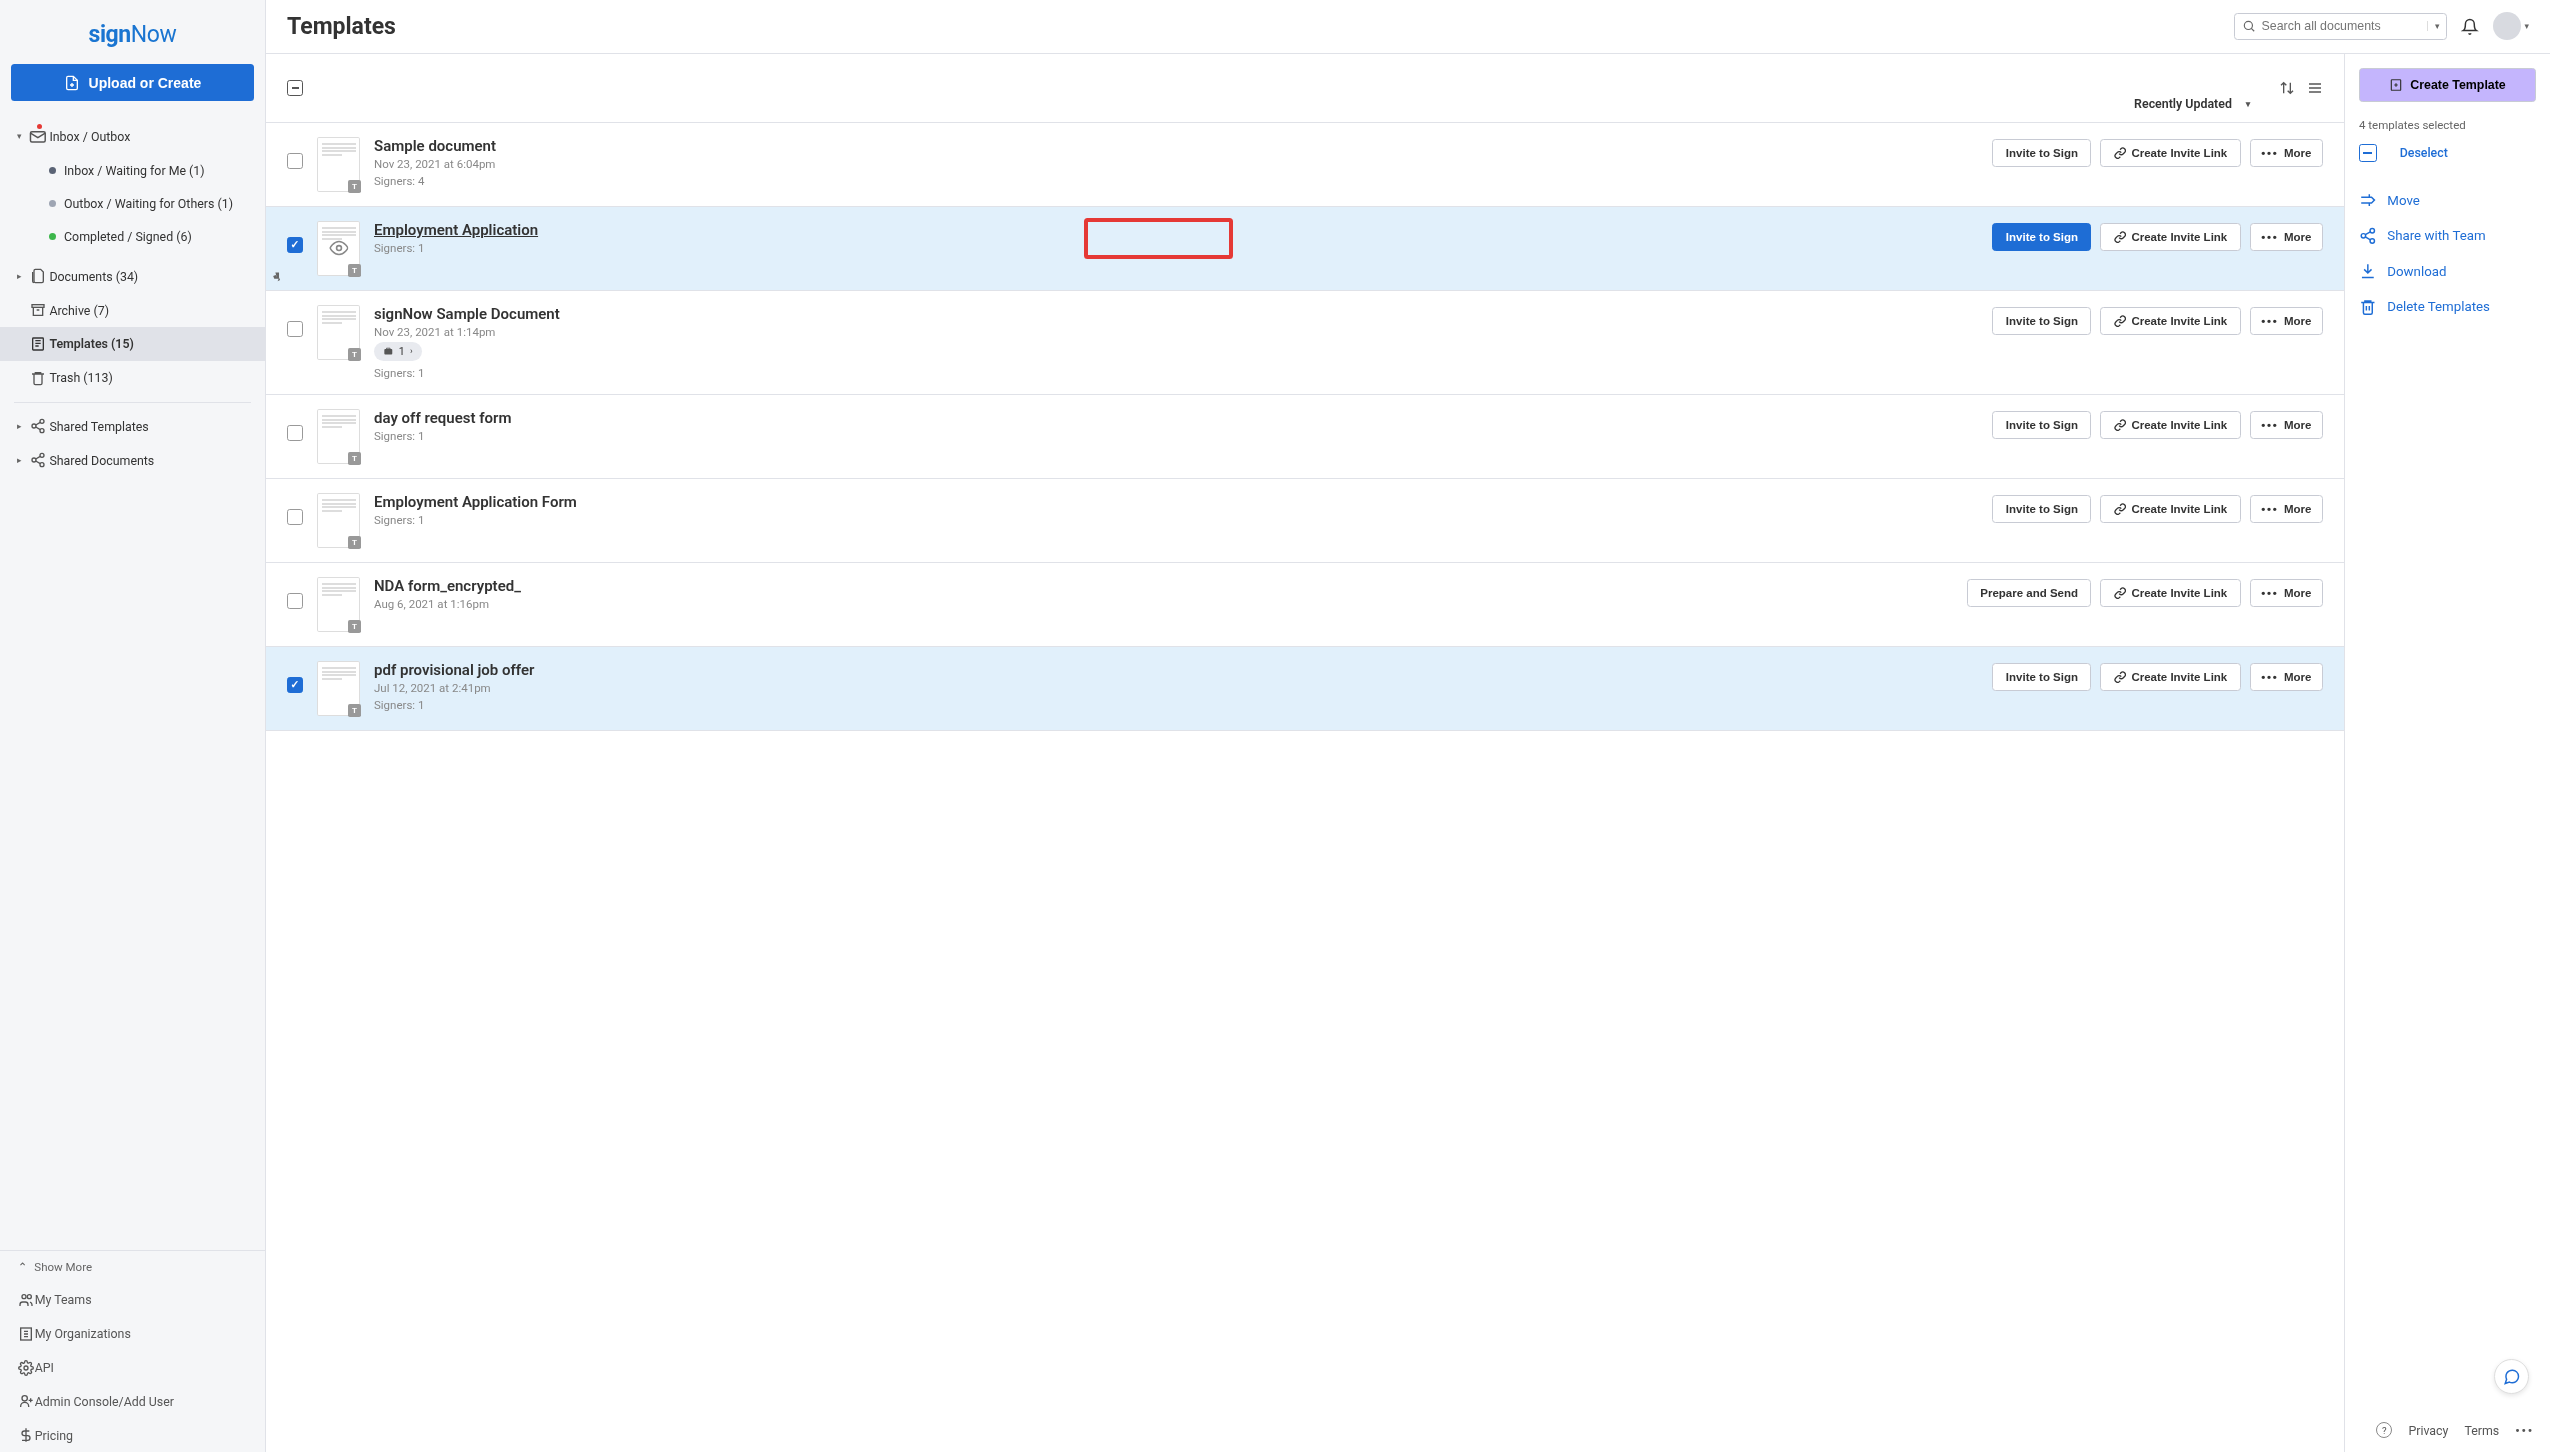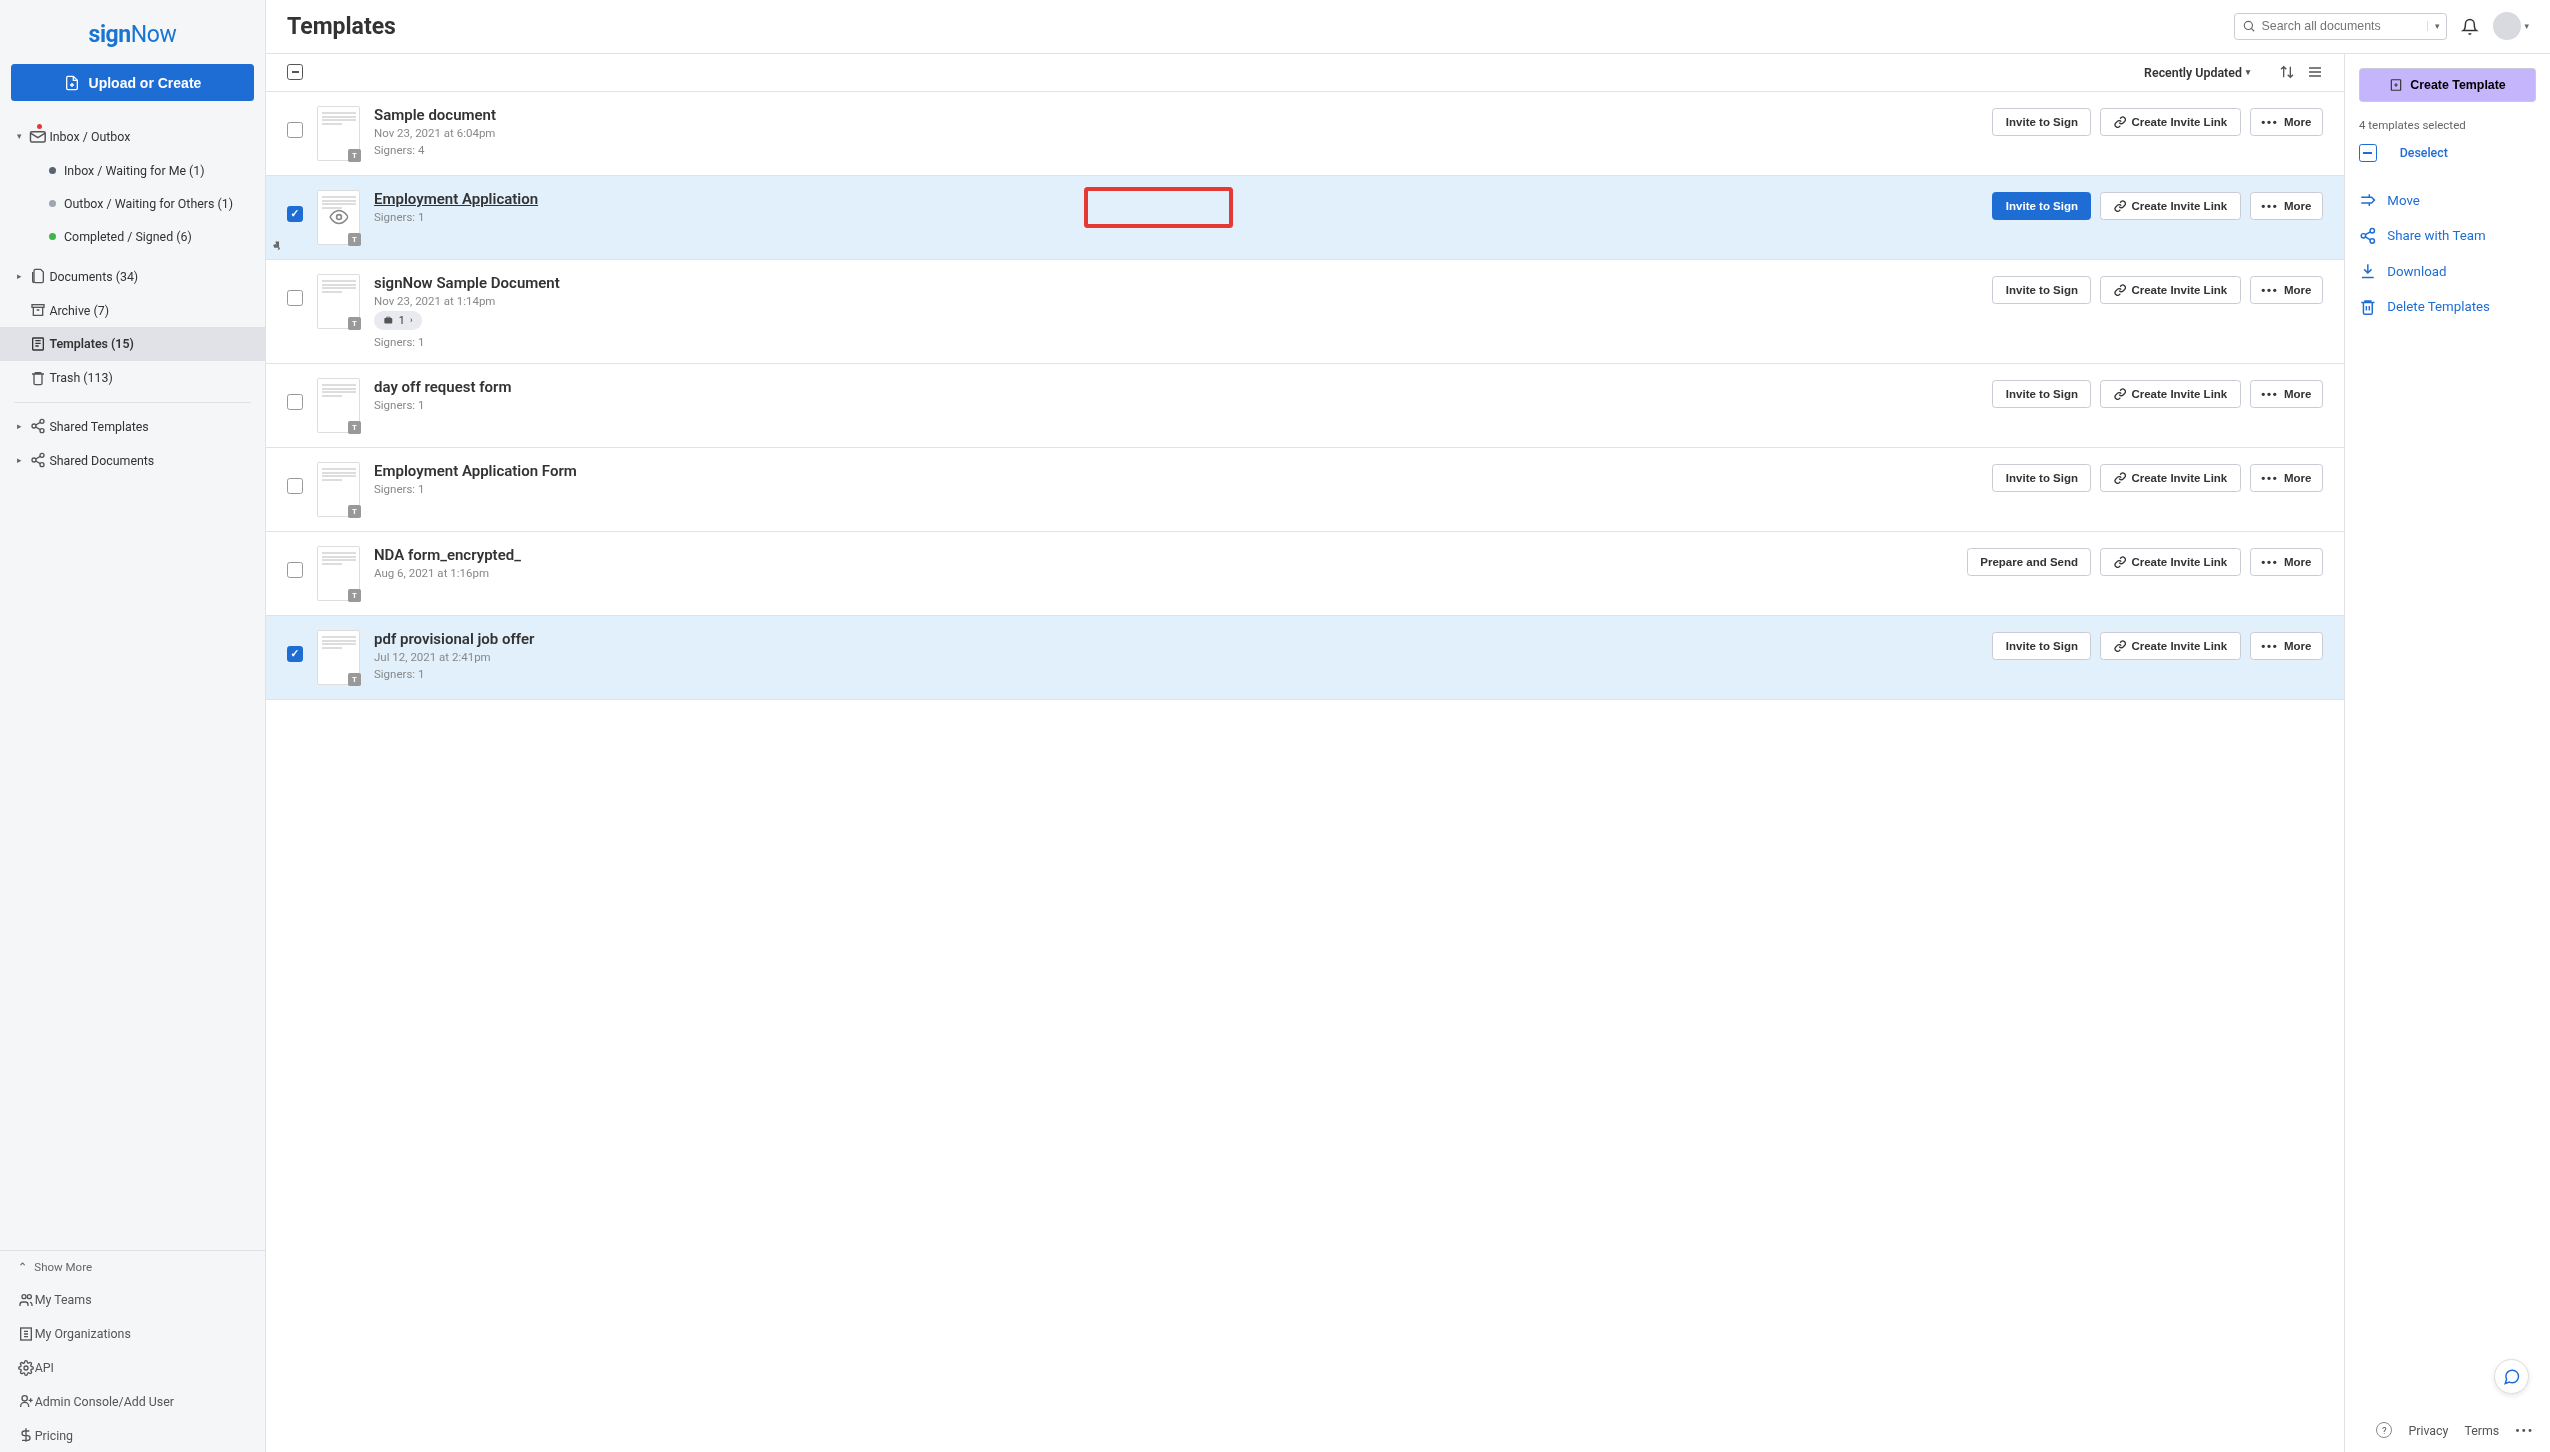--- a/index.html
+++ b/index.html
@@ -39,21 +39,21 @@
 .search-caret { color: #666; font-size: 8.9px; border-left: 0.9px solid #ddd; padding-left: 7px; }
 .bell { cursor: pointer; }
 .avatar-menu { display: flex; align-items: center; gap: 3.5px; cursor: pointer; }
 .avatar { width: 28px; height: 28px; border-radius: 50%; background: #d8dae0; }
 
 .content { display: flex; flex: 1; min-height: 0; }
 .list-area { flex: 1; border-right: 0.9px solid #e0e2e8; display: flex; flex-direction: column; min-width: 0; }
 .list-header { display: flex; align-items: center; padding: 10.6px 21px; border-bottom: 0.9px solid #e0e2e8; gap: 10.6px; }
 .indeterminate { width: 16px; height: 16px; border: 1.8px solid #555; border-radius: 2.7px; display: flex; align-items: center; justify-content: center; cursor: pointer; }
 .indeterminate::after { content: ''; width: 7px; height: 1.8px; background: #555; }
-.sort-control { margin-left: auto; display: flex; align-items: center; gap: 4px; cursor: pointer; font-weight: 600; }
+.sort-control { margin-left: auto; display: flex; align-items: center; gap: 14px; cursor: pointer; font-weight: 600; margin-top: 32px; }
 .sort-control .car { font-size: 8.9px; color: #555; }
 .view-icons { display: flex; gap: 12.4px; margin-left: 17.7px; }
 .view-icons span { cursor: pointer; color: #555; }
 
 .rows { overflow-y: auto; flex: 1; position: relative; }
 .rows::-webkit-scrollbar { width: 7px; }
 .rows::-webkit-scrollbar-thumb { background: #b8bcc8; border-radius: 3.5px; }
 
 .row { display: flex; align-items: flex-start; padding: 14px 21px; border-bottom: 0.9px solid #e0e2e8; gap: 14px; position: relative; }
 .row.selected { background: #e1f0fb; }

